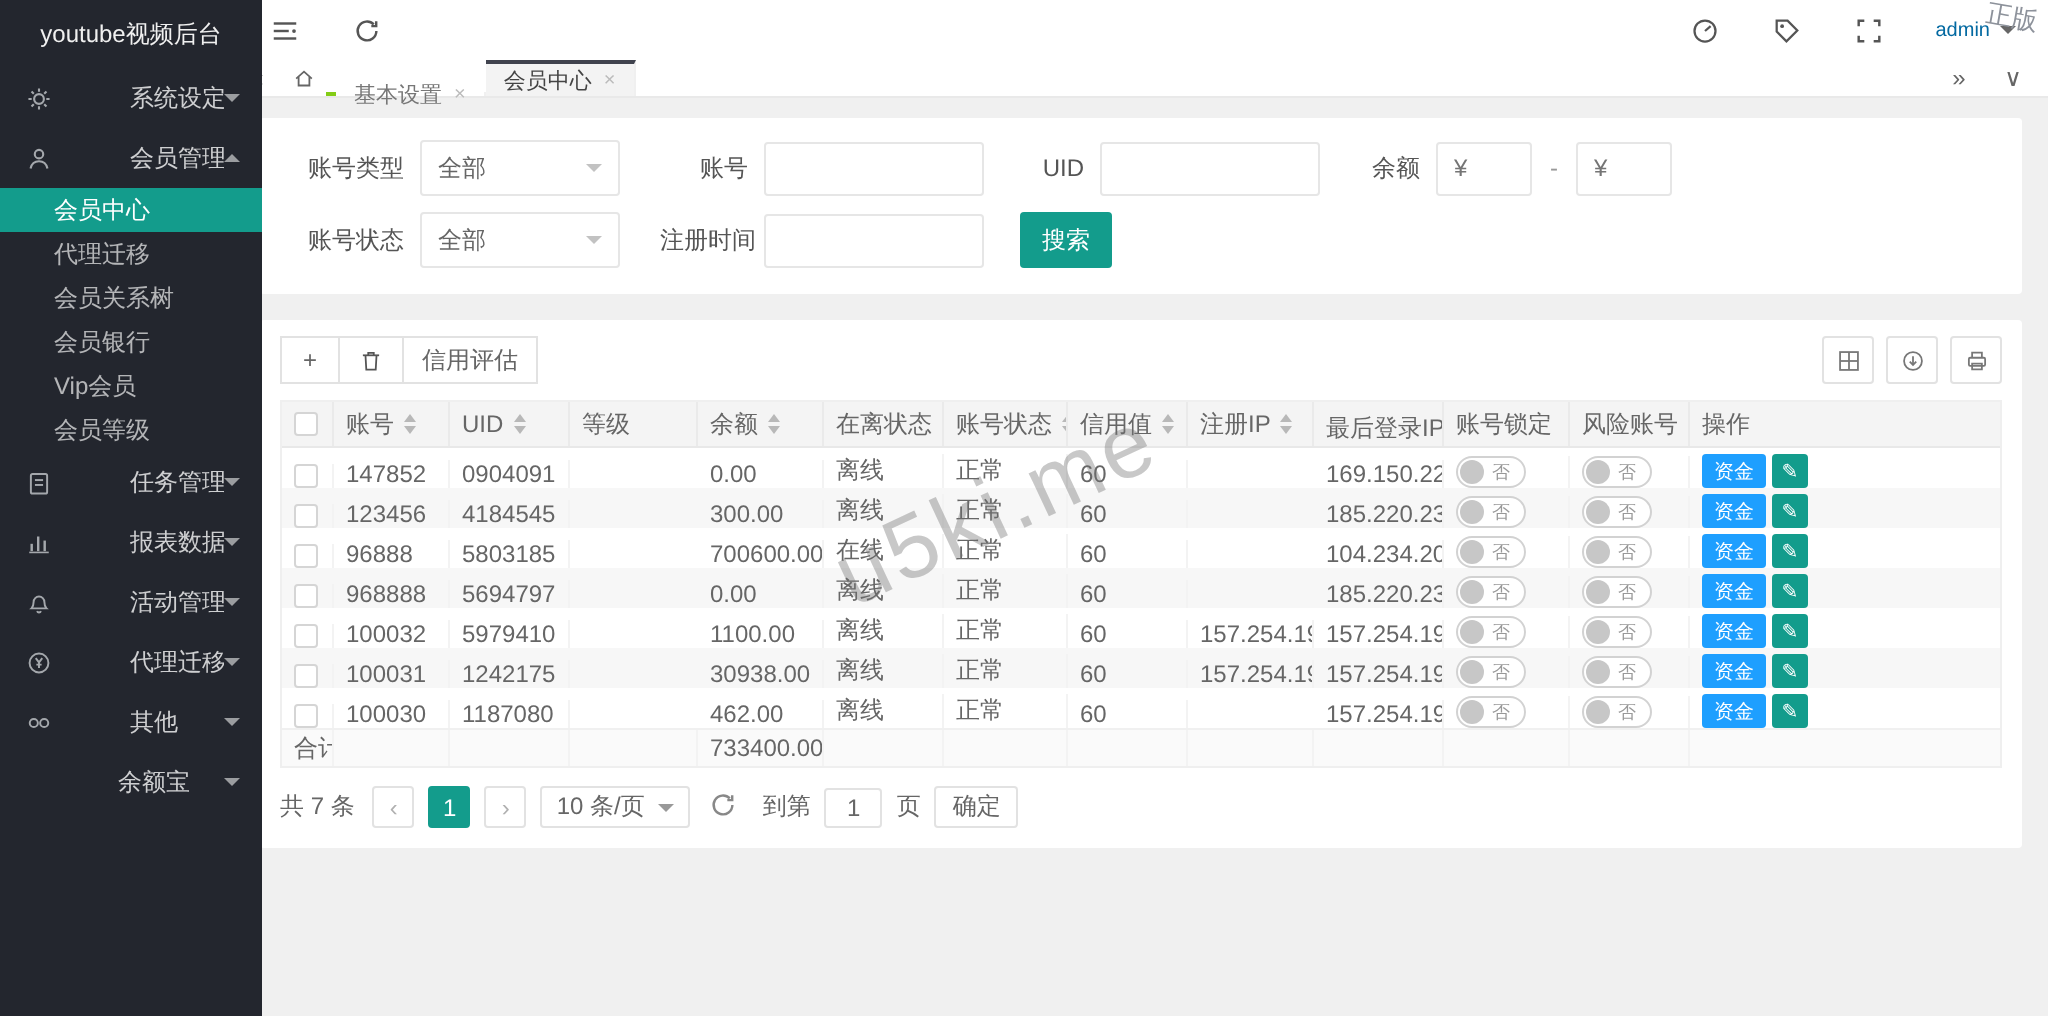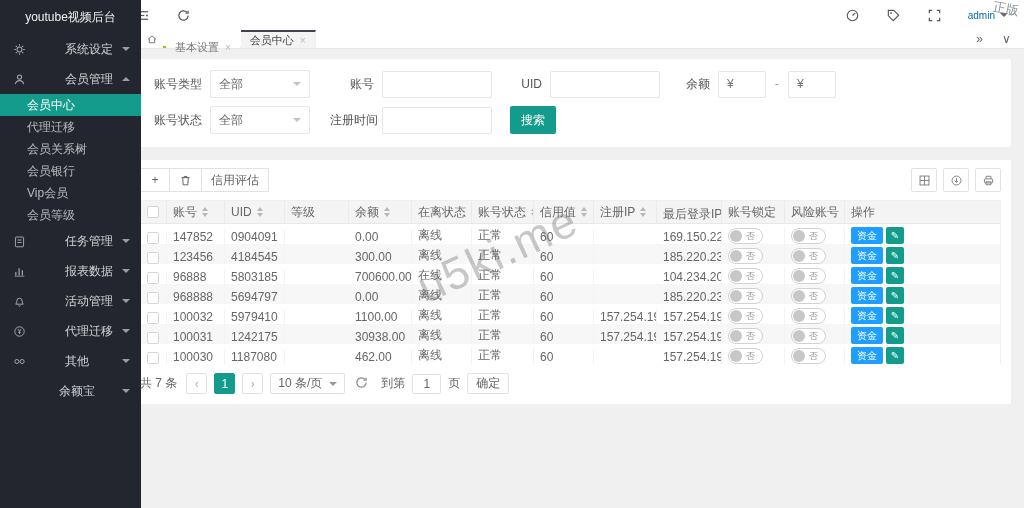--- a/index.html
+++ b/index.html
@@ -5,21 +5,21 @@
   :root{
     --accent:#139c8c;
     --blue:#1e9fff;
     --sidebar-bg:#23262e;
   }
   *{box-sizing:border-box;margin:0;padding:0;}
   html,body{width:1024px;height:508px;overflow:hidden;}
   body{position:relative;background:#f0f0f0;font-family:"Liberation Sans","DejaVu Sans",sans-serif;font-size:12px;color:#666;}
 
   
-  .sidebar{position:absolute;left:0;top:0;width:141px;height:508px;background:var(--sidebar-bg);z-index:6;}
+  .sidebar{position:absolute;left:0;top:0;width:131px;height:508px;background:var(--sidebar-bg);z-index:6;}
   .logo{height:34px;line-height:34px;text-align:center;color:#f0f0f0;font-size:12px;white-space:nowrap;}
   .menu-item{height:30px;display:flex;align-items:center;padding:0 11px 0 13px;font-size:12px;color:rgba(255,255,255,.78);cursor:pointer;}
   .menu-item.indent{padding-left:27px;}
   .mi-icon{width:13px;height:13px;margin-right:7px;display:inline-flex;opacity:.75;color:#cfd3d6;flex:none;}
   .mi-icon svg{width:13px;height:13px;}
   .mi-label{flex:1;white-space:nowrap;overflow:hidden;margin-left:32px;}
   .caret{width:0;height:0;border-left:4px solid transparent;border-right:4px solid transparent;flex:none;}
   .caret.down{border-top:4px solid rgba(255,255,255,.55);}
   .caret.up{border-bottom:4px solid rgba(255,255,255,.55);}
   .submenu-item{height:22px;line-height:22px;padding-left:27px;font-size:12px;color:rgba(255,255,255,.66);cursor:pointer;white-space:nowrap;}
@@ -31,21 +31,21 @@
   .tb-icon{width:15px;height:15px;display:inline-flex;color:#555;cursor:pointer;}
   .tb-icon svg{width:15px;height:15px;}
   .tb-right{margin-left:auto;display:flex;align-items:center;gap:26px;}
   .admin{display:flex;align-items:center;gap:5px;font-size:10px;color:#0369a1;cursor:pointer;}
   .admin .caret{border-top:4px solid #666;}
 
   .tabrow{height:19px;background:#fff;border-bottom:1px solid #e9e9e9;display:flex;align-items:stretch;font-size:11px;color:#777;}
   .tab-ctrl{width:23px;display:flex;align-items:center;justify-content:center;color:#666;cursor:pointer;font-size:12px;}
   .tab-ctrl svg{width:12px;height:12px;}
   .tab{display:flex;align-items:center;gap:6px;padding:0 9px;border-right:1px solid #f0f0f0;cursor:pointer;white-space:nowrap;}
-  .tab:first-of-type{border-left:3px solid #84cc16;margin-top:16px;}
+  .tab:first-of-type{border-left:5px solid #84cc16;margin-top:16px;}
   .tab .close{color:#bbb;font-size:10px;}
   .tab.active{background:#f3f3f3;color:#444;border-top:2px solid #40434e;}
   .tabrow-right{margin-left:auto;display:flex;align-items:center;gap:4px;padding-right:6px;color:#666;}
 
   .content{position:absolute;top:50px;left:0;right:0;bottom:0;padding:9px 13px;}
   .card{background:#fff;border-radius:2px;}
 
   
   .filter-card{padding:11px 0 13px 20px;margin-bottom:13px;}
   .f-row{display:flex;align-items:center;height:28px;}
@@ -737,20 +737,35 @@
                   <i class="dot"></i>
                   <span class="sw-txt">否</span>
                 </span>
               </div>
               <div class="cell" style="width: 176px; flex: 0 0 auto;">
                 <button class="btn-fund">资金</button>
                 <button class="btn-edit">✎</button>
               </div>
             </div>
           </div>
+        <div class="sumrow" id="sumrow">
+            <div class="cell" style="width: 26px; flex: 0 0 auto;">合计</div>
+            <div class="cell" style="width: 58px; flex: 0 0 auto;"></div>
+            <div class="cell" style="width: 60px; flex: 0 0 auto;"></div>
+            <div class="cell" style="width: 64px; flex: 0 0 auto;"></div>
+            <div class="cell" style="width: 63px; flex: 0 0 auto;">733400.00</div>
+            <div class="cell" style="width: 60px; flex: 0 0 auto;"></div>
+            <div class="cell" style="width: 62px; flex: 0 0 auto;"></div>
+            <div class="cell" style="width: 60px; flex: 0 0 auto;"></div>
+            <div class="cell" style="width: 63px; flex: 0 0 auto;"></div>
+            <div class="cell" style="width: 65px; flex: 0 0 auto;"></div>
+            <div class="cell" style="width: 63px; flex: 0 0 auto;"></div>
+            <div class="cell" style="width: 60px; flex: 0 0 auto;"></div>
+            <div class="cell" style="width: 176px; flex: 0 0 auto;"></div>
+          </div>
       </div>
 
       <div class="pager">
         <span class="pg-total">共 7 条</span>
         <span class="pg-btn">‹</span>
         <span class="pg-btn cur">1</span>
         <span class="pg-btn">›</span>
         <span class="pg-size">
           <span>10 条/页</span>
           <i class="caret"></i>

